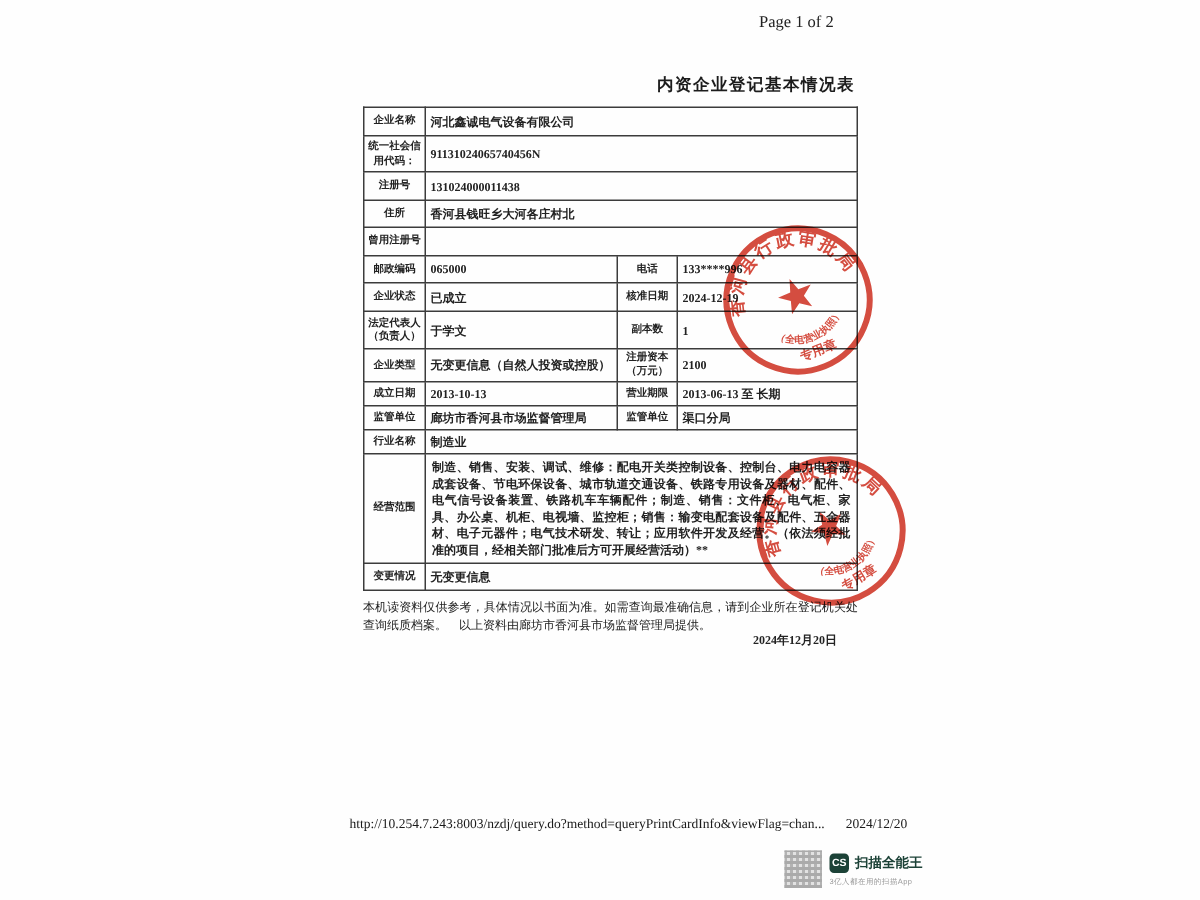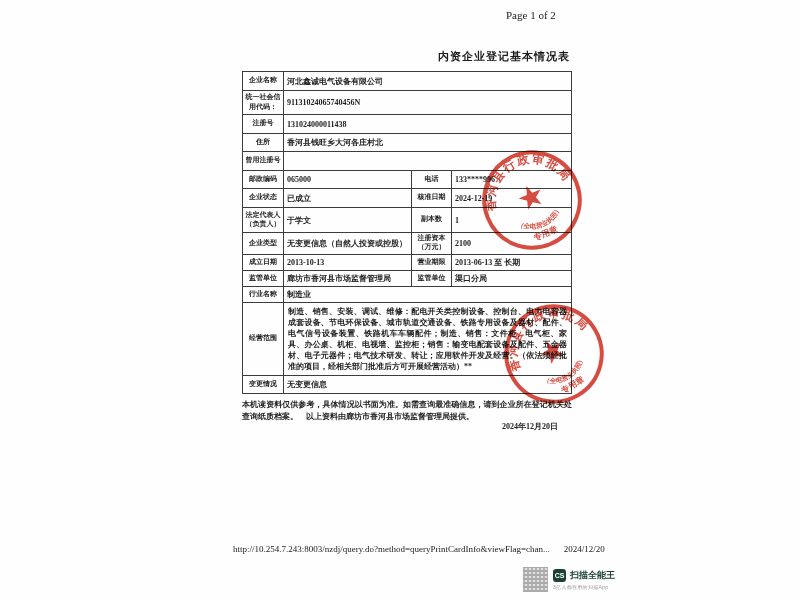--- a/index.html
+++ b/index.html
@@ -40,21 +40,21 @@
   }
   .reg-table td.val{text-align:left;}
   .reg-table td.scope{
     line-height:11px;
     text-align:justify;
     vertical-align:top;
     padding:3px 4px;
   }
   .footer-disclaimer{
     position:absolute;left:242px;top:399px;width:330px;
-    font-size:8px;font-weight:bold;line-height:12px;text-align:justify;color:#222;
+    font-size:8px;font-weight:normal;line-height:12px;text-align:justify;color:#222;
   }
   .footer-date{
     position:absolute;left:242px;top:421px;width:316px;
     font-size:8px;font-weight:bold;text-align:right;color:#222;
   }
   .url-line{
     position:absolute;left:233px;top:544px;
     font-size:9px;color:#1a1a1a;white-space:nowrap;
   }
   .url-date{margin-left:14px;}

